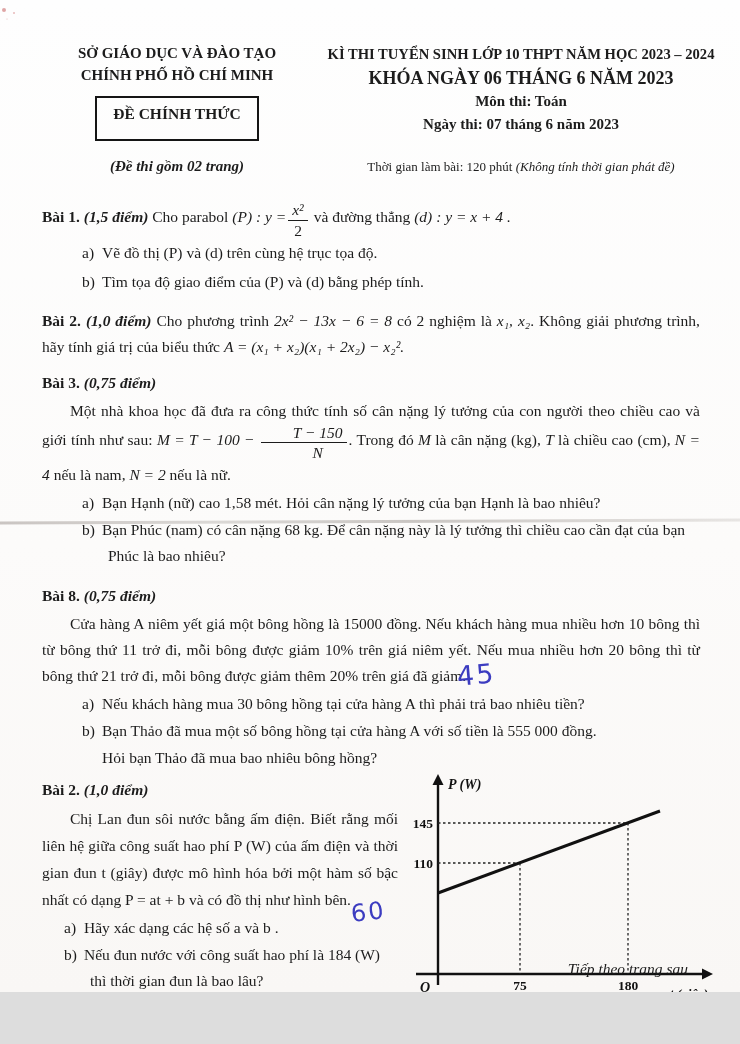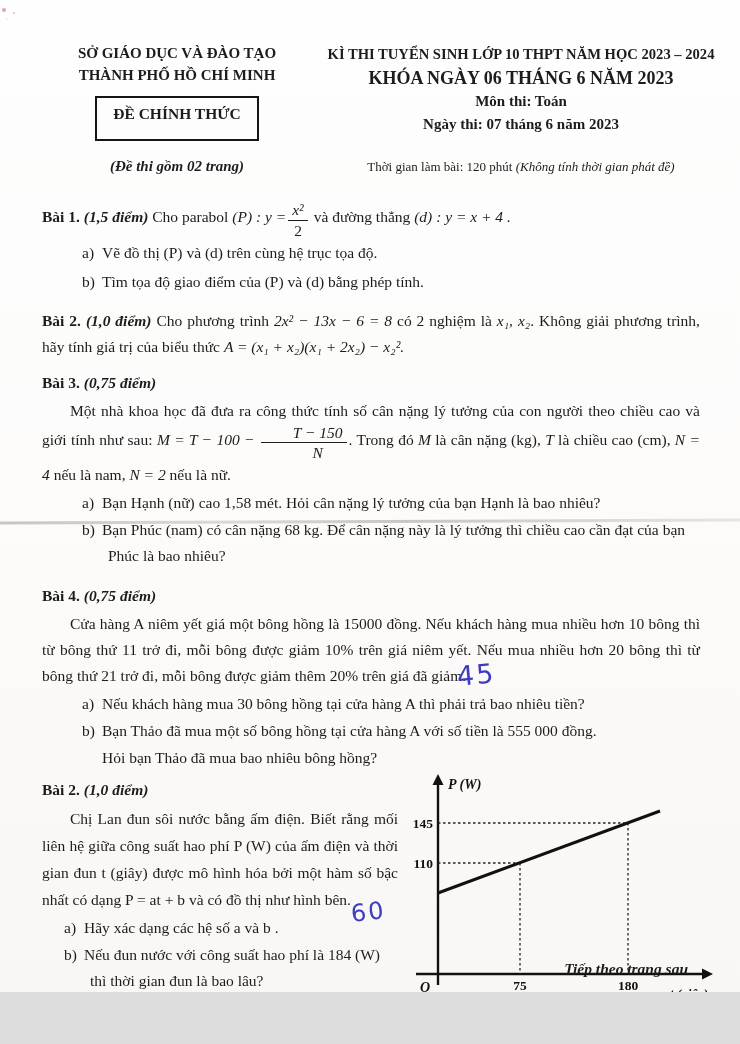--- a/index.html
+++ b/index.html
@@ -54,35 +54,35 @@
     transform:rotate(-0.25deg); pointer-events:none;
   }
   .specks { position:absolute; left:2px; top:8px; width:4px; height:4px; border-radius:50%;
     background:#d89090; box-shadow:10px 3px 0 -1px #e2a8a8, 3px 9px 0 -1.5px #d89c9c; opacity:.8; }
   .scan-bar {
     position:absolute; left:63px; top:1027px; width:623px; height:12px;
     background:linear-gradient(90deg,#5a5a5a,#353535 8%,#303030 90%,#555);
     border-radius:5px; transform:rotate(0.25deg);
   }
   
-  .footer { position:absolute; right:52px; top:956px; font-weight:bold; font-style:italic; font-size:15.5px; }
+  .footer { position:absolute; right:52px; top:956px; font-weight:normal; font-style:italic; font-size:15.5px; }
 </style>
 </head>
 <body>
 
 <div class="page">
 
   <div class="specks"></div>
   <div class="streak"></div>
   <div class="scan-bar"></div>
 
   <div class="header">
     <div class="h-left">
       <div class="org">SỞ GIÁO DỤC VÀ ĐÀO TẠO</div>
-      <div class="org">THÀNH PHỐ HỒ CHÍ MINH</div>
+      <div class="org">CHÍNH PHỐ HỒ CHÍ MINH</div>
       <div><span class="stamp-box">ĐỀ CHÍNH THỨC</span></div>
       <div class="pages-note">(Đề thi gồm 02 trang)</div>
     </div>
     <div class="h-right">
       <div class="t1">KÌ THI TUYỂN SINH LỚP 10 THPT NĂM HỌC 2023 – 2024</div>
       <div class="t2">KHÓA NGÀY 06 THÁNG 6 NĂM 2023</div>
       <div class="t3">Môn thi: Toán</div>
       <div class="t4">Ngày thi: 07 tháng 6 năm 2023</div>
       <div class="t5"><span>Thời gian làm bài: 120 phút </span><span class="it">(Không tính thời gian phát đề)</span></div>
     </div>
@@ -101,21 +101,21 @@
     </div>
 
     <div class="sec" style="margin-top:10px;">
       <p class="para"><b class="lbl">Bài 3.</b><span class="pts"> (0,75 điểm)</span></p>
       <p class="para indent" style="margin-top:2px;"><span>Một nhà khoa học đã đưa ra công thức tính số cân nặng lý tưởng của con người theo chiều cao và giới tính như sau: </span><span class="m">M = T − 100 − </span><span class="frac"><span class="num m">T − 150</span><span class="den m">N</span></span><span>. Trong đó </span><span class="m">M</span><span> là cân nặng (kg), </span><span class="m">T</span><span> là chiều cao (cm), </span><span class="m">N = 4</span><span> nếu là nam, </span><span class="m">N = 2</span><span> nếu là nữ.</span></p>
       <div class="item" style="margin-top:2px;"><span class="marker">a)</span><span>Bạn Hạnh (nữ) cao 1,58 mét. Hỏi cân nặng lý tưởng của bạn Hạnh là bao nhiêu?</span></div>
       <div class="item" style="margin-top:1px;"><span class="marker">b)</span><span>Bạn Phúc (nam) có cân nặng 68 kg. Để cân nặng này là lý tưởng thì chiều cao cần đạt của bạn Phúc là bao nhiêu?</span></div>
     </div>
 
     <div class="sec" style="margin-top:14px;">
-      <p class="para"><b class="lbl">Bài 4.</b><span class="pts"> (0,75 điểm)</span></p>
+      <p class="para"><b class="lbl">Bài 8.</b><span class="pts"> (0,75 điểm)</span></p>
       <p class="para indent" style="margin-top:2px;">Cửa hàng A niêm yết giá một bông hồng là 15000 đồng. Nếu khách hàng mua nhiều hơn 10 bông thì từ bông thứ 11 trở đi, mỗi bông được giảm 10% trên giá niêm yết. Nếu mua nhiều hơn 20 bông thì từ bông thứ 21 trở đi, mỗi bông được giảm thêm 20% trên giá đã giảm.</p>
       <div class="item" style="margin-top:2px;"><span class="marker">a)</span><span>Nếu khách hàng mua 30 bông hồng tại cửa hàng A thì phải trả bao nhiêu tiền?</span></div>
       <div class="item" style="margin-top:1px;"><span class="marker">b)</span><span>Bạn Thảo đã mua một số bông hồng tại cửa hàng A với số tiền là 555 000 đồng.</span></div>
       <div class="item" style="margin-top:1px;"><span class="marker"></span><span>Hỏi bạn Thảo đã mua bao nhiêu bông hồng?</span></div>
     </div>
 
     <div class="bai5-row">
       <div class="bai5-left">
         <p class="para"><b class="lbl">Bài 2.</b><span class="pts"> (1,0 điểm)</span></p>
         <p class="para indent" style="margin-top:2px; line-height:27px;">Chị Lan đun sôi nước bằng ấm điện. Biết rằng mối liên hệ giữa công suất hao phí P (W) của ấm điện và thời gian đun t (giây) được mô hình hóa bởi một hàm số bậc nhất có dạng P = at + b và có đồ thị như hình bên.</p>

